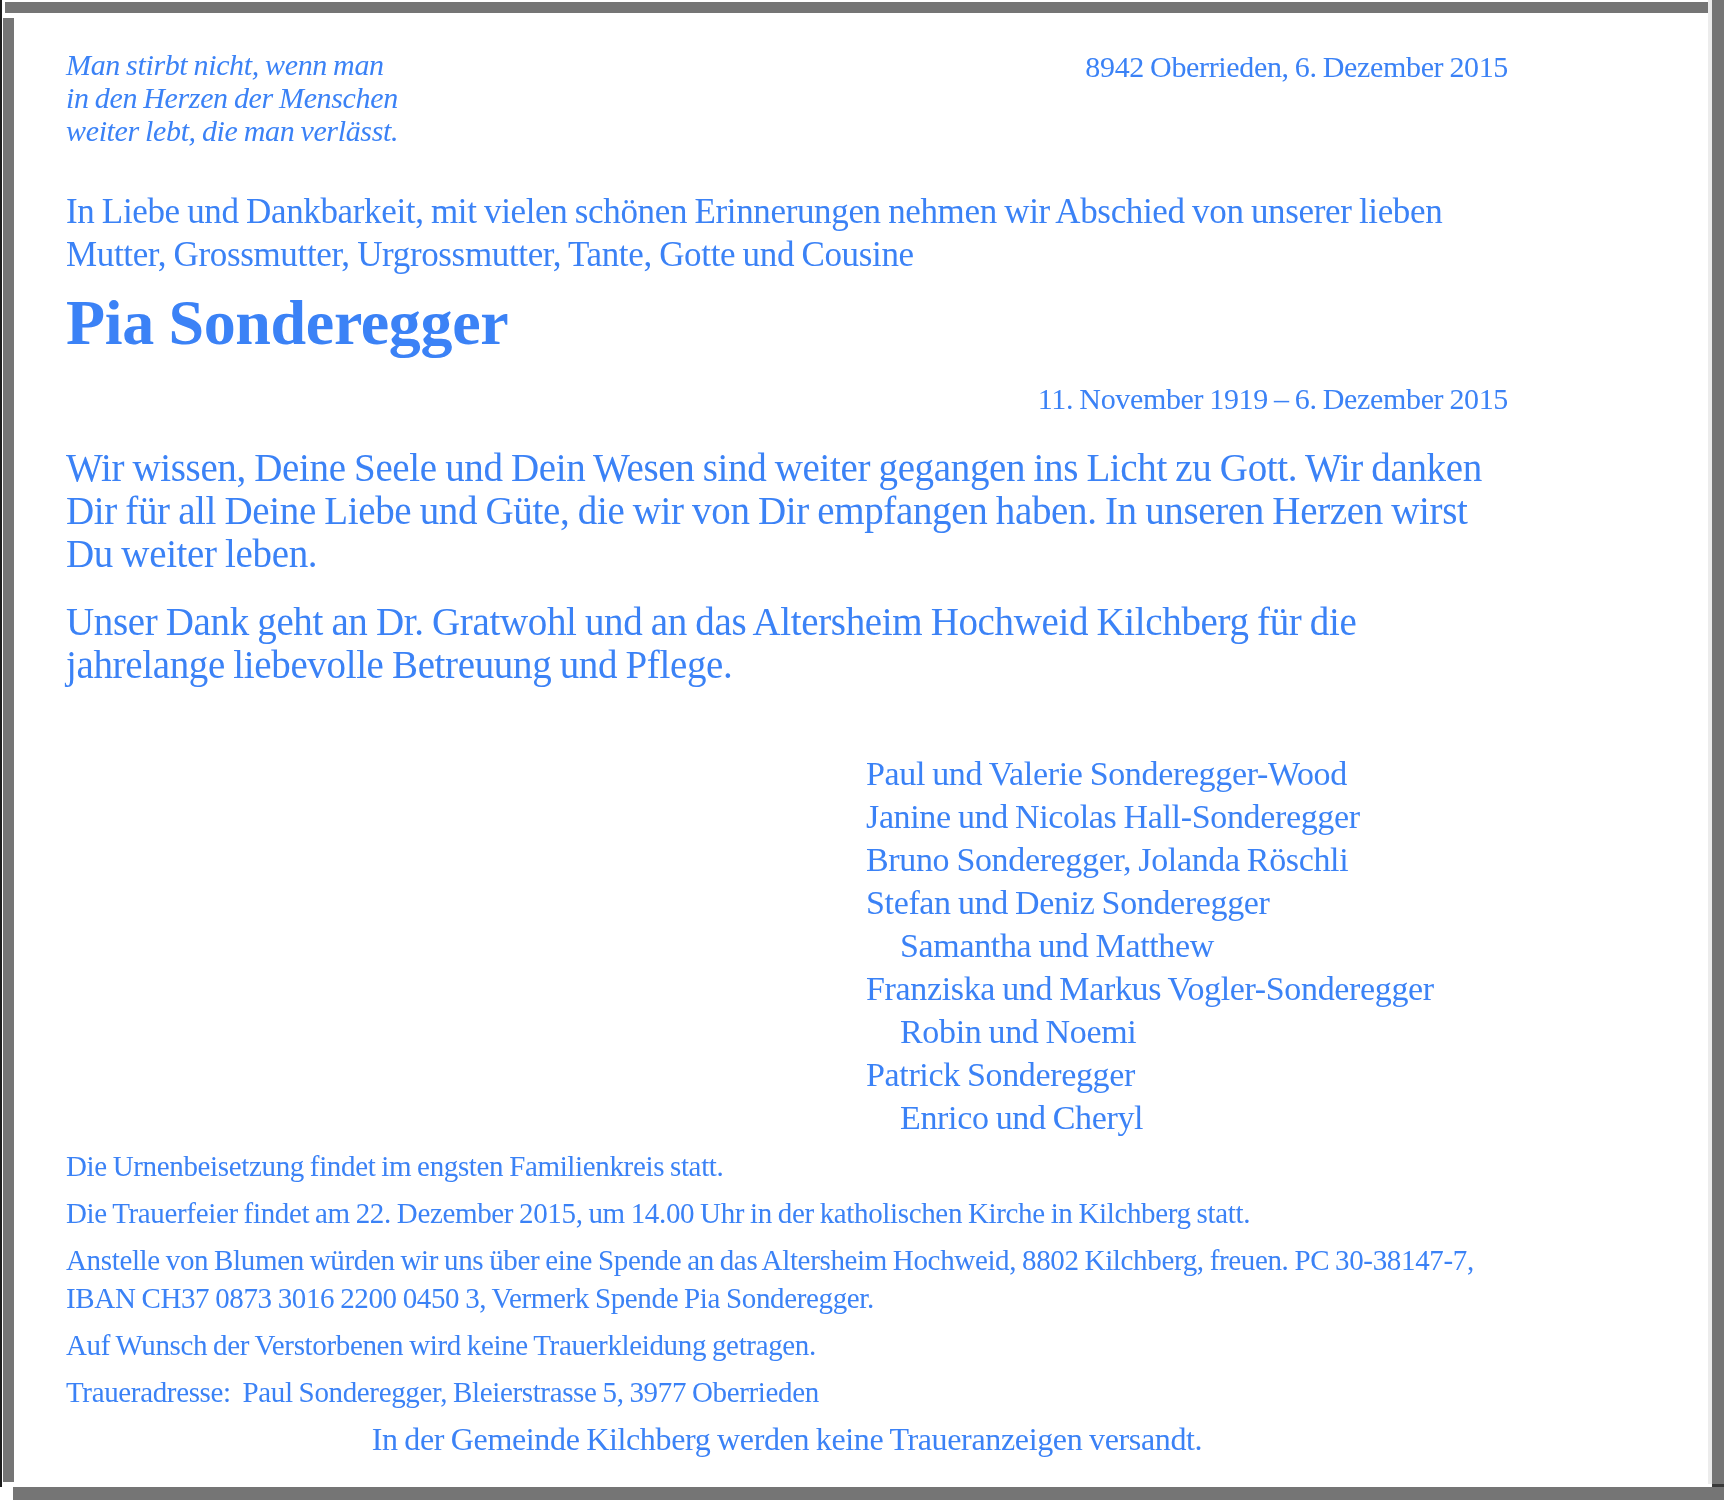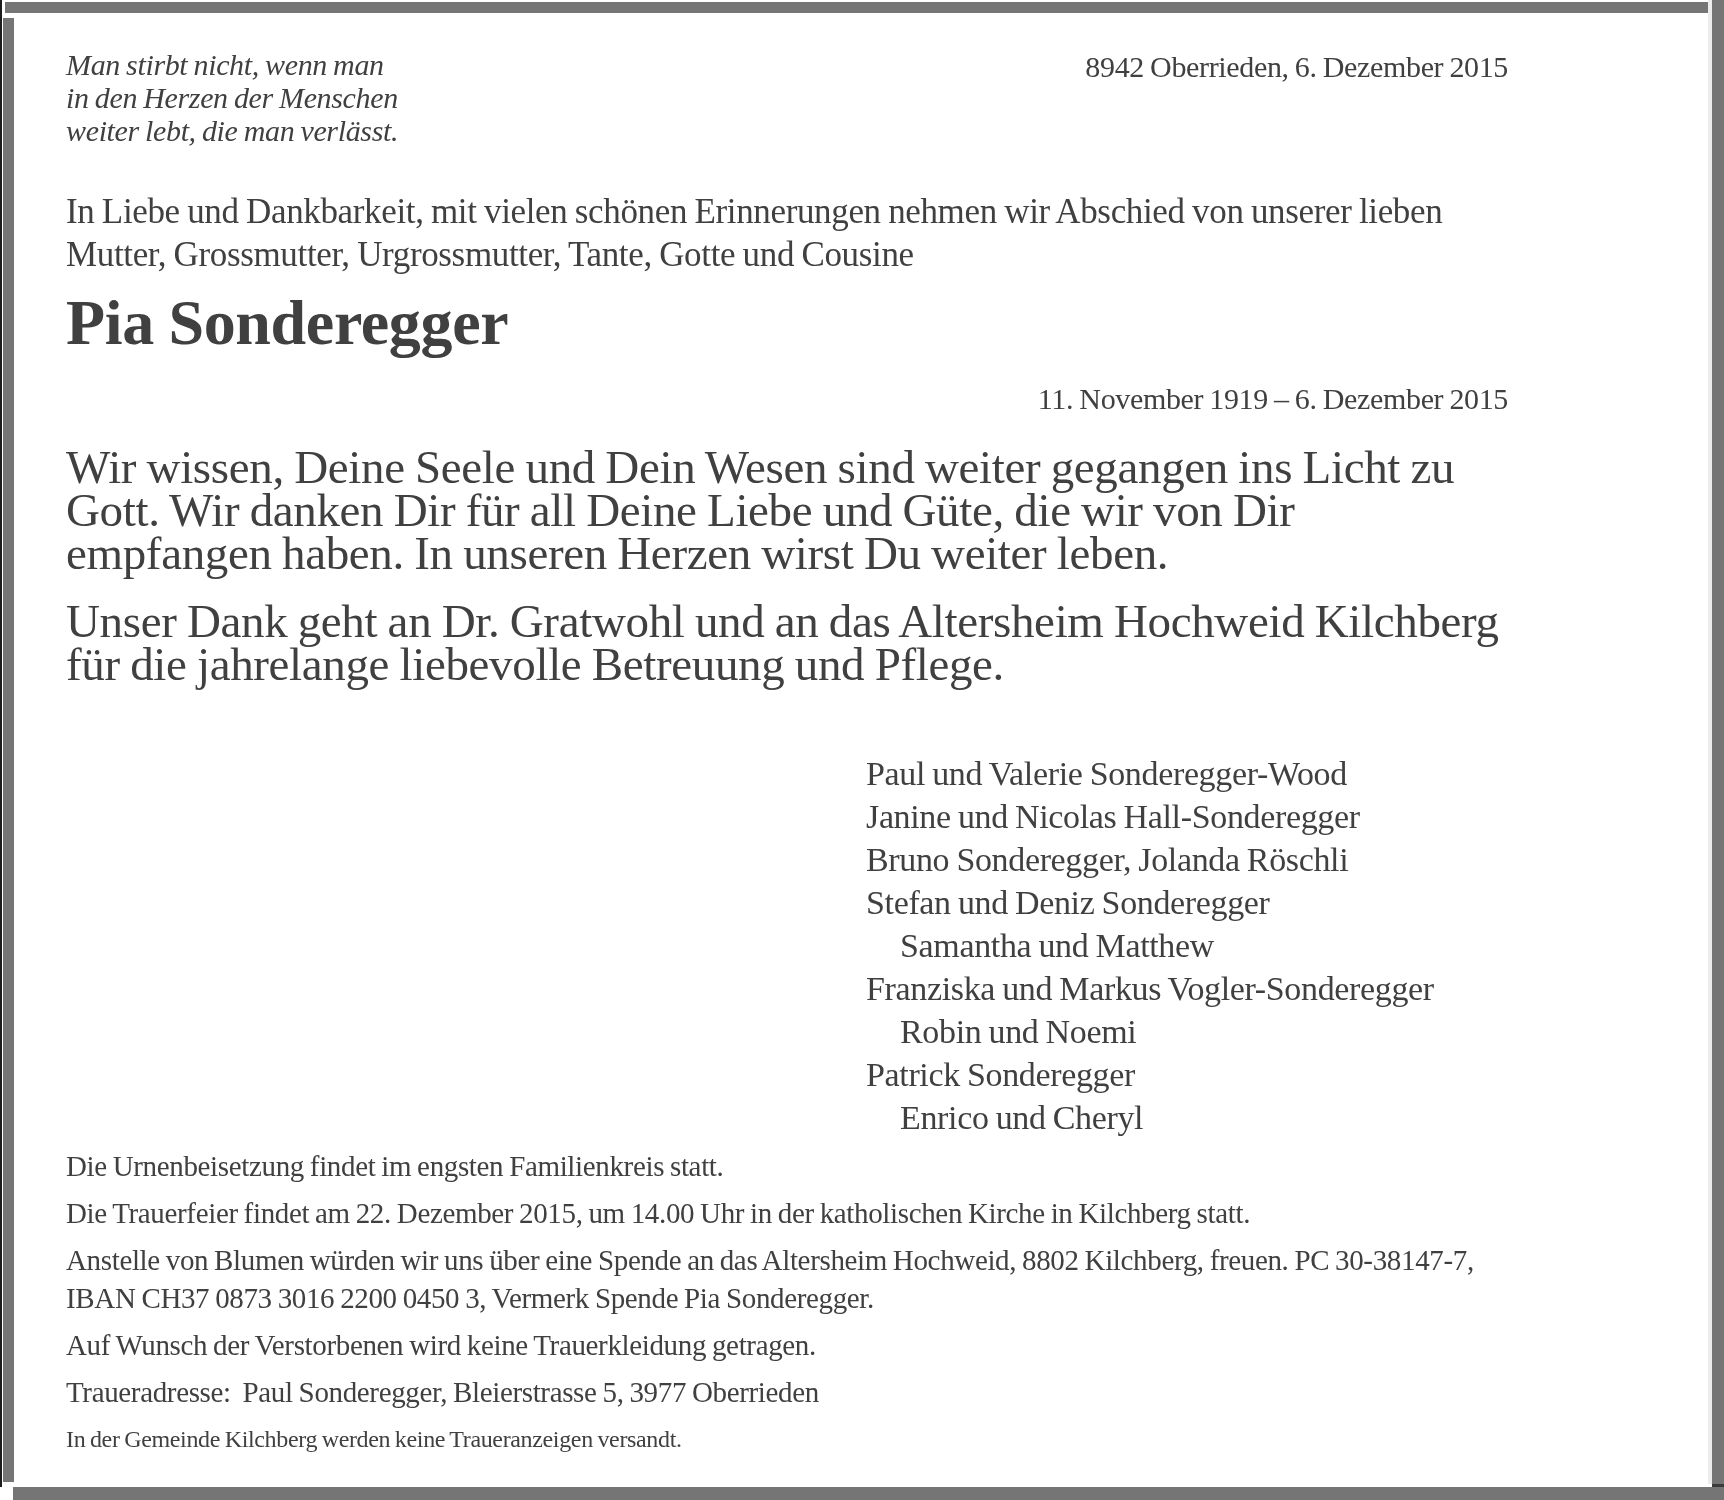--- a/index.html
+++ b/index.html
@@ -3,21 +3,21 @@
 <meta charset="utf-8">
 <style>
   html, body { margin: 0; padding: 0; background: #ffffff; }
   .page {
     position: relative;
     width: 1724px;
     height: 1500px;
     background: #ffffff;
     overflow: hidden;
     font-family: "Liberation Serif", serif;
-    color: #404040;
+    color: #3b82f6;
     letter-spacing: -0.35px;
     word-spacing: -1px;
   }
   
   .frame-top    { position: absolute; left: 5px;  top: 2px;    right: 0;  height: 11px; background: #757575; }
   .frame-left-edge { position: absolute; left: 0; top: 0;      width: 2px; height: 1487px; background: #1c1c1c; }
   .frame-left   { position: absolute; left: 3px;  top: 18px;   width: 11px; height: 1464px; background: #757575; }
   .frame-right-gap { position: absolute; right: 12px; top: 0;  width: 4px; height: 1484px; background: #ececec; }
   .frame-right  { position: absolute; right: 0;   top: 0;      width: 12px; height: 1484px; background: #757575; }
   .frame-right-underline { position: absolute; right: 0; top: 1484px; width: 12px; height: 3px; background: #3a3a3a; }
@@ -56,21 +56,21 @@
     font-weight: bold;
     text-align: left;
   }
   .lifespan {
     margin-top: 26px;
     font-size: 30px;
     line-height: 34px;
     text-align: right;
   }
   .body-par {
-    font-size: 47px;
+    font-size: 39px;
     line-height: 43px;
     margin: 0;
   }
   .par-wissen { margin-top: 30px; }
   .par-dank   { margin-top: 25px; }
   .family {
     margin-top: 66px;
     margin-left: 800px;
     font-size: 34px;
     line-height: 43px;
@@ -80,22 +80,23 @@
   .notices {
     margin-top: 8px;
     font-size: 29px;
     line-height: 38px;
   }
   .notices p {
     margin: 0 0 9px 0;
     white-space: pre-wrap;
   }
   .footer-line {
-    font-size: 24px;
+    font-size: 32px;
     line-height: 38px;
+    text-align: center;
   }
 </style>
 </head>
 <body>
 
 <div class="page">
   <div class="frame-top"></div>
   <div class="frame-left-edge"></div>
   <div class="frame-left"></div>
   <div class="frame-right-gap"></div>

